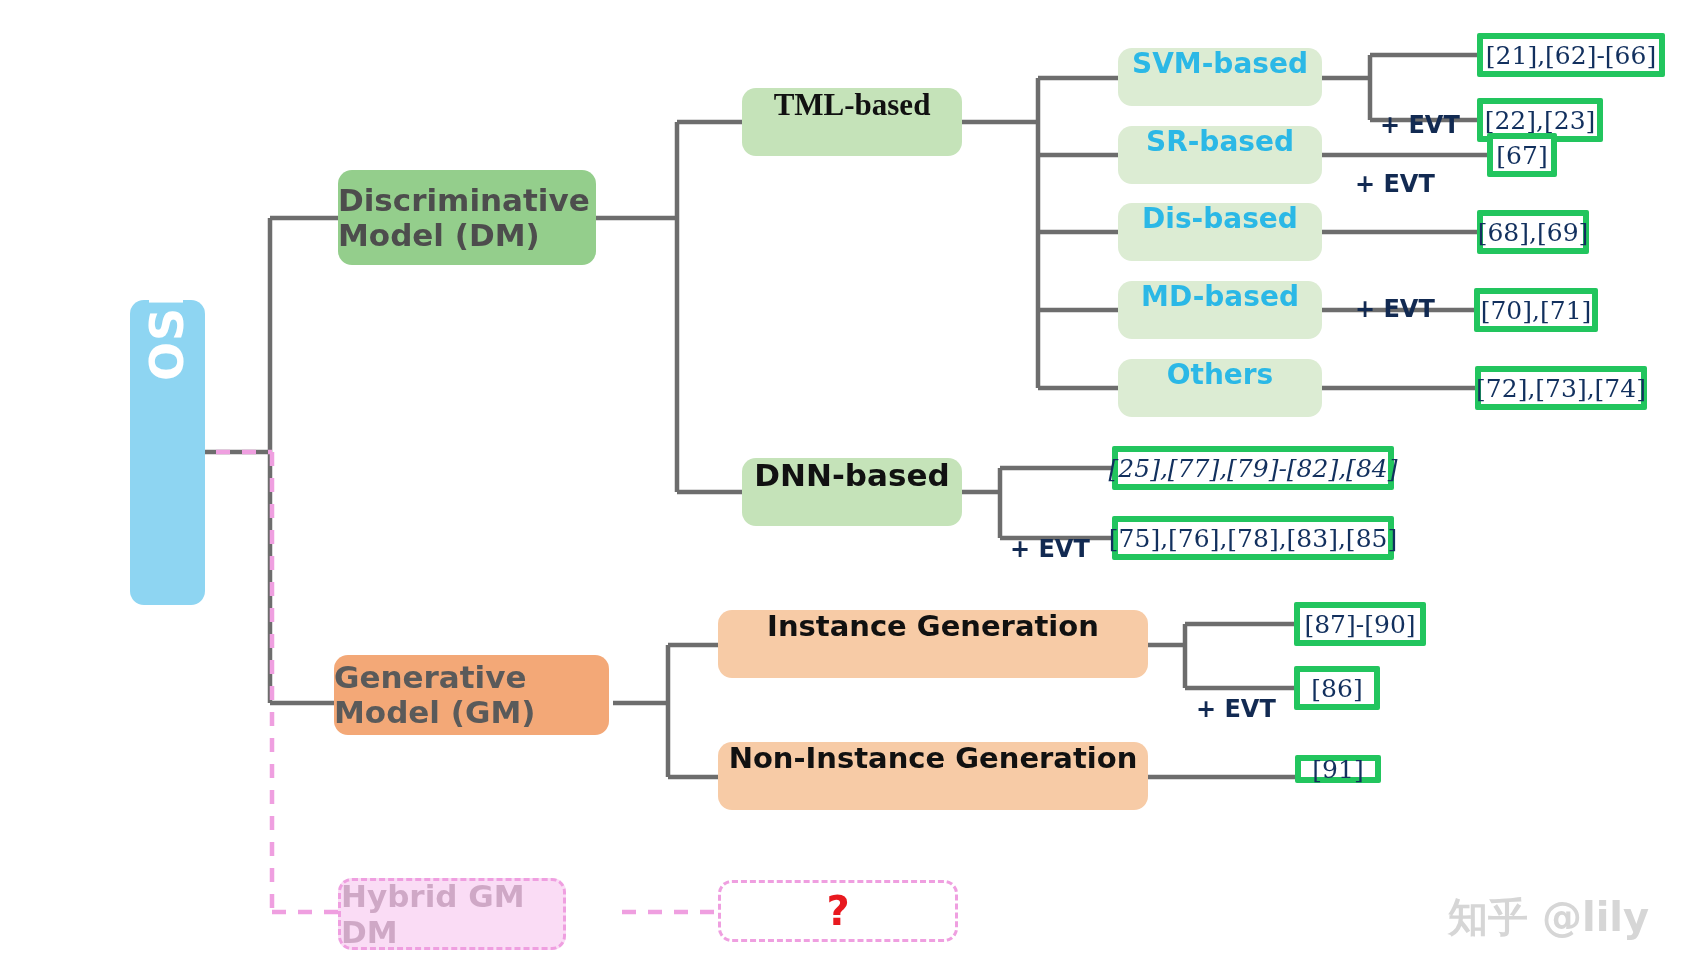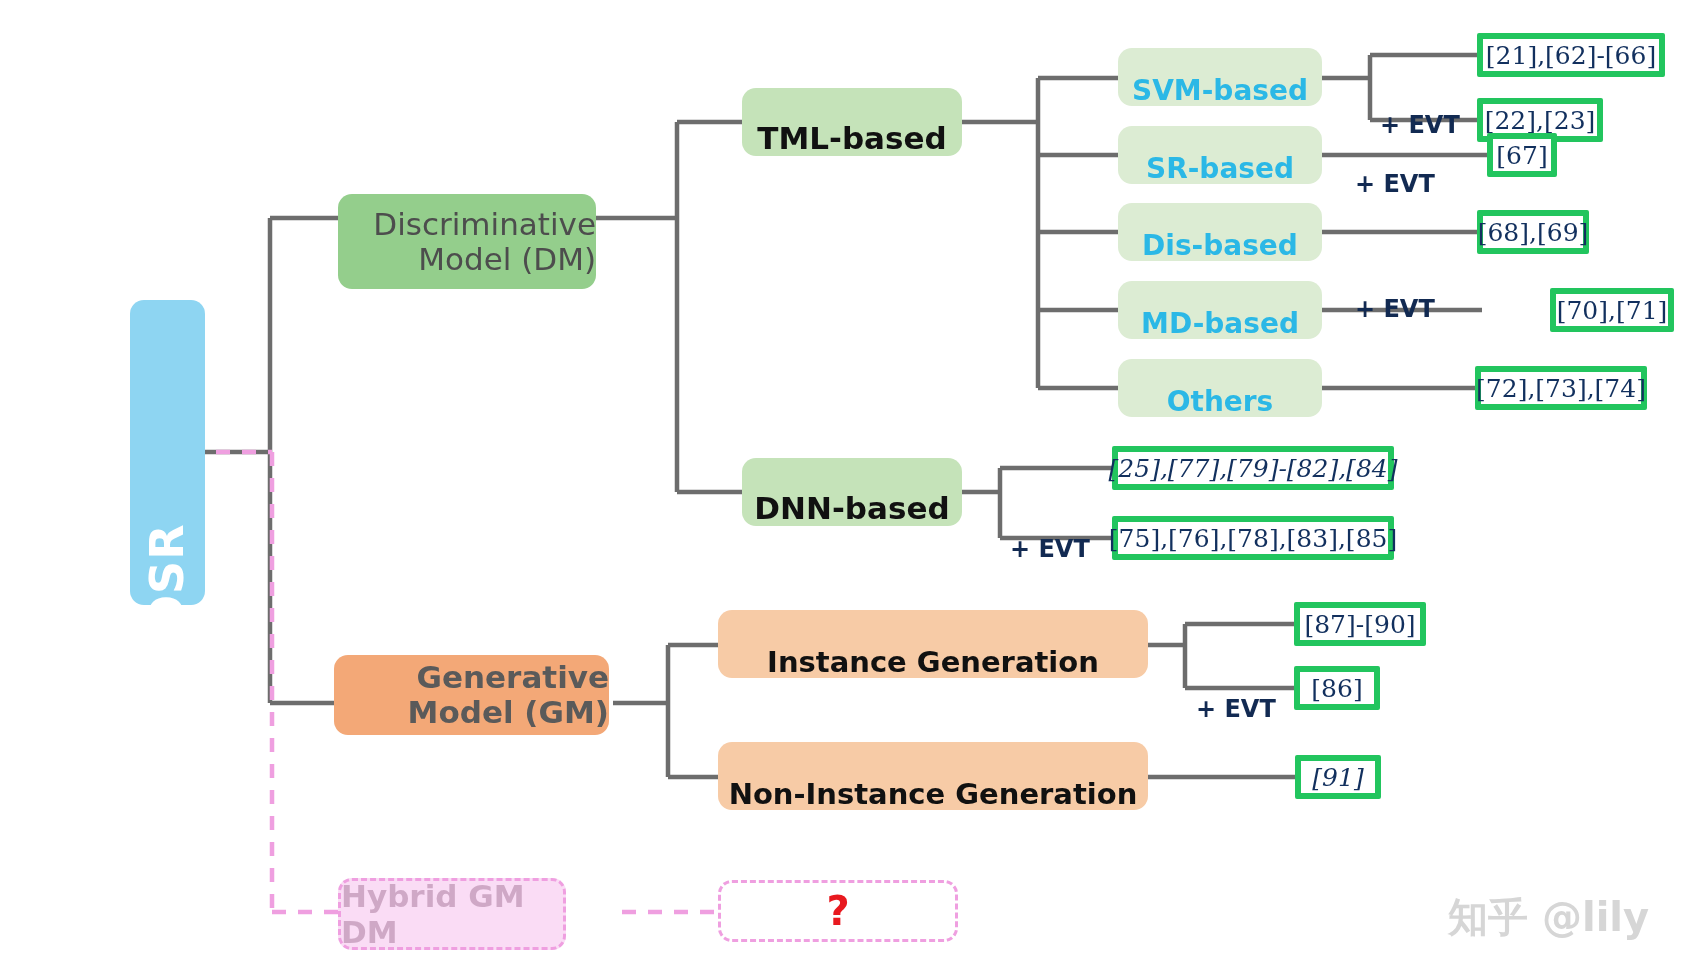--- a/index.html
+++ b/index.html
@@ -1,30 +1,30 @@
 <!DOCTYPE html>
 <html><head>
 <meta charset="utf-8">
 <style>
   html,body{margin:0;padding:0;background:#ffffff;}
   body{width:1698px;height:970px;position:relative;overflow:hidden;
        font-family:"DejaVu Sans","Liberation Sans",sans-serif;}
   #canvas{position:absolute;inset:0;width:1698px;height:970px;}
   svg.lines{position:absolute;left:0;top:0;width:1698px;height:970px;pointer-events:none;}
 
-  .node{position:absolute;box-sizing:border-box;display:flex;align-items:flex-end;
+  .node{position:absolute;box-sizing:border-box;display:flex;align-items:flex-start;
         justify-content:center;text-align:center;border-radius:14px;line-height:1.12;}
 
   
   .root{background:#8ed5f2;border-radius:14px;}
   .root .rtxt{color:#ffffff;font-size:46px;font-weight:600;letter-spacing:1px;
         transform:rotate(-90deg);white-space:nowrap;}
 
   
-  .dm{background:#94ce8c;color:#4d4d4d;font-size:31px;font-weight:400;margin-top:24px;}
+  .dm{background:#94ce8c;color:#4d4d4d;font-size:31px;font-weight:700;}
   .gm{background:#f3a877;color:#5a5a5a;font-size:31px;font-weight:600;}
 
   
   .l2green{background:#c5e3b9;color:#111111;font-size:31px;font-weight:700;}
   
   .l3green{background:#dcecd3;color:#2bb8e6;font-size:28px;font-weight:700;}
   
   .l2orange{background:#f7cba6;color:#111111;font-size:29px;font-weight:700;}
 
   
@@ -115,21 +115,21 @@
   <div class="node dm" style="left:338px;top:170px;width:258px;height:95px;flex-direction:column;">
     <span>Discriminative</span>
     <span>Model (DM)</span>
   </div>
 
   <div class="node gm" style="left:334px;top:655px;width:275px;height:80px;flex-direction:column;">
     <span>Generative</span>
     <span>Model (GM)</span>
   </div>
 
-  <div class="node l2green" style="left:742px;top:88px;width:220px;height:68px;">
+  <div class="node l2green" style="left:742px;top:88px;width:220px;height:68px;font-family:Liberation Serif, serif;">
     <span>TML-based</span>
   </div>
 
   <div class="node l2green" style="left:742px;top:458px;width:220px;height:68px;">
     <span>DNN-based</span>
   </div>
 
   <div class="node l3green" style="left:1118px;top:48px;width:204px;height:58px;">
     <span>SVM-based</span>
   </div>
@@ -167,21 +167,21 @@
   </div>
 
   <div class="ref" style="left:1487px;top:133px;width:70px;height:44px;">
     <span>[67]</span>
   </div>
 
   <div class="ref" style="left:1477px;top:210px;width:112px;height:44px;">
     <span>[68],[69]</span>
   </div>
 
-  <div class="ref" style="left:1550px;top:288px;width:124px;height:44px;">
+  <div class="ref" style="left:1474px;top:288px;width:124px;height:44px;">
     <span>[70],[71]</span>
   </div>
 
   <div class="ref" style="left:1475px;top:366px;width:172px;height:44px;">
     <span>[72],[73],[74]</span>
   </div>
 
   <div class="ref" style="left:1112px;top:446px;width:282px;height:44px;font-style:italic;">
     <span>[25],[77],[79]-[82],[84]</span>
   </div>
@@ -191,21 +191,21 @@
   </div>
 
   <div class="ref" style="left:1294px;top:602px;width:132px;height:44px;">
     <span>[87]-[90]</span>
   </div>
 
   <div class="ref" style="left:1294px;top:666px;width:86px;height:44px;">
     <span>[86]</span>
   </div>
 
-  <div class="ref" style="left:1295px;top:755px;width:86px;height:44px;font-style:italic;">
+  <div class="ref" style="left:1295px;top:755px;width:86px;height:28px;">
     <span>[91]</span>
   </div>
 
   <div class="evt" style="left:1380px;top:84px;">
     <span>+ EVT</span>
   </div>
 
   <div class="evt" style="left:1355px;top:143px;">
     <span>+ EVT</span>
   </div>

